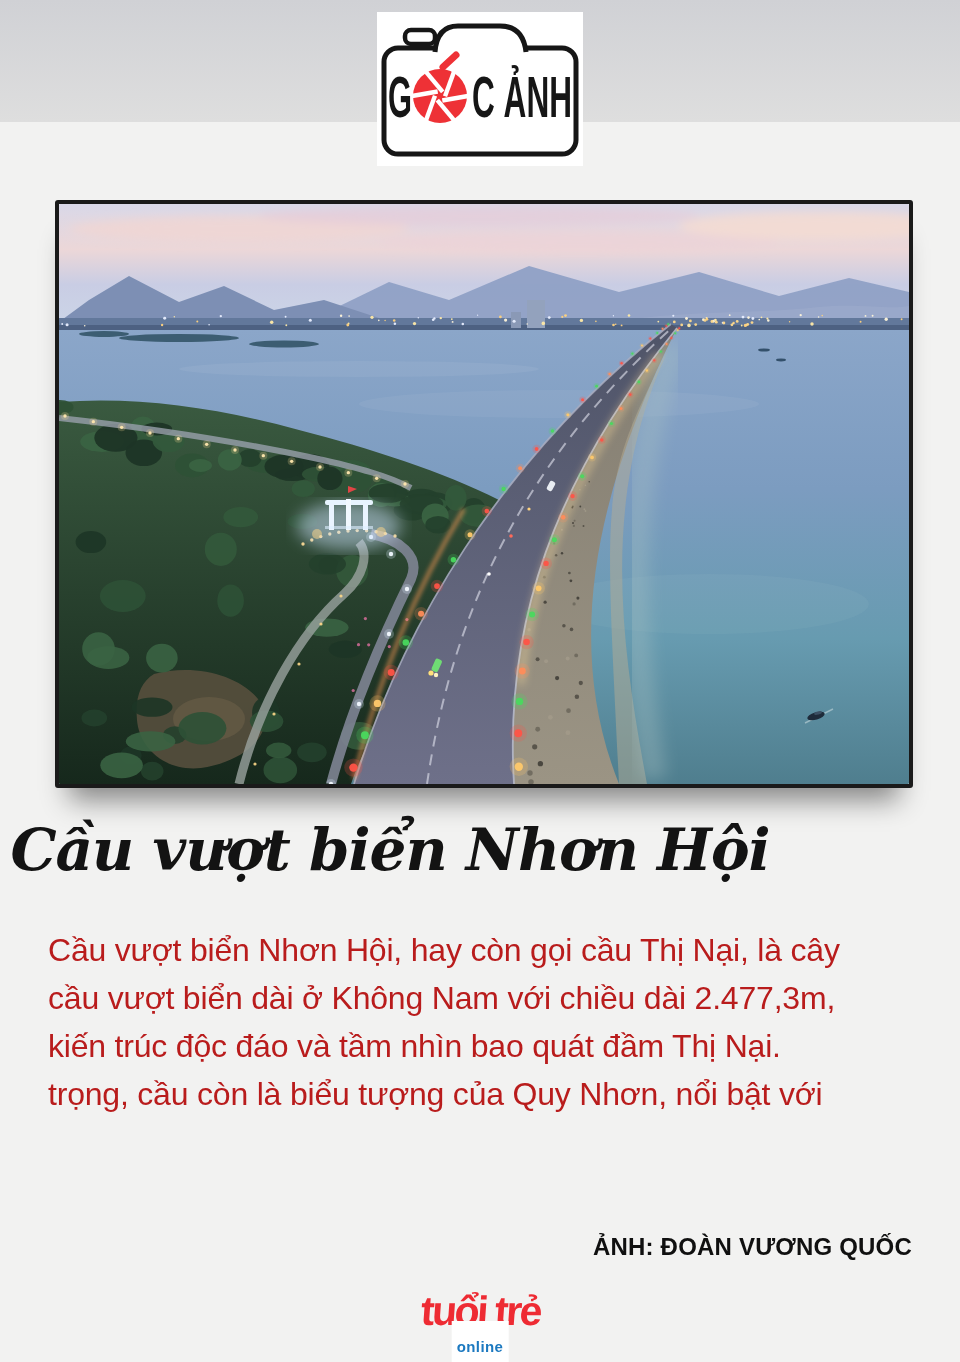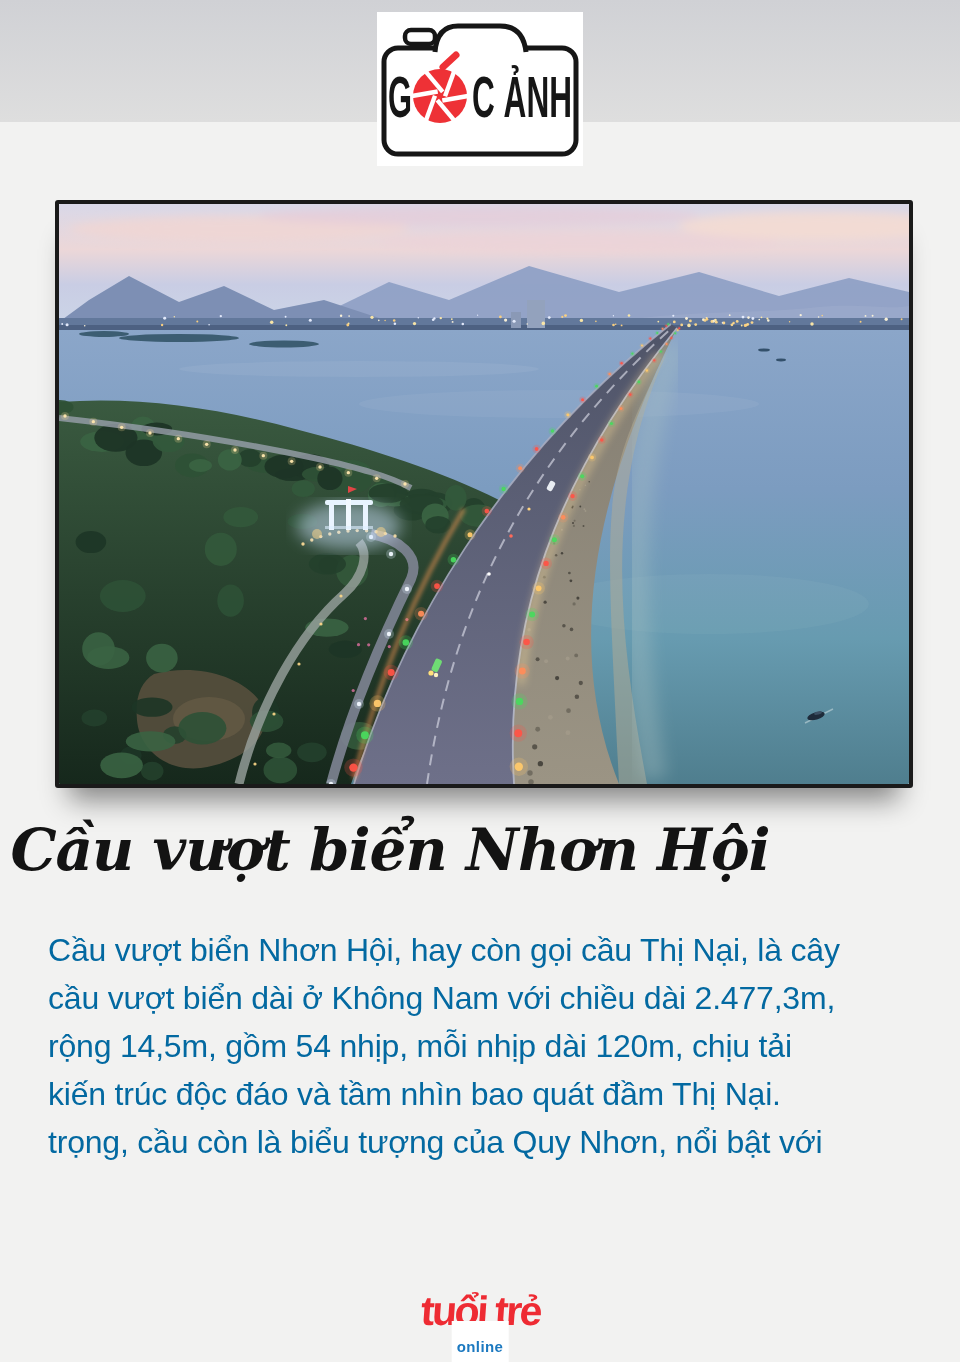--- a/index.html
+++ b/index.html
@@ -11,21 +11,21 @@
             width:206px;height:154px;background:#ffffff;display:flex;
             align-items:center;justify-content:center;}
   .logo-box svg{display:block;}
   .photo-frame{position:absolute;top:200px;left:55px;width:850px;height:580px;
                border:4px solid #1a1a1a;border-radius:3px;background:#fff;
                box-shadow:0 26px 26px -14px rgba(0,0,0,.45);}
   .photo-frame svg{display:block;width:850px;height:580px;border-radius:1px;}
   .title{position:absolute;top:816px;left:0;width:780px;margin:0;text-align:center;
          font-family:"DejaVu Serif",serif;font-style:italic;font-weight:bold;
          font-size:58px;color:#131313;letter-spacing:-1px;}
-  .body-text{position:absolute;top:926px;left:48px;width:868px;color:#0369a1;
+  .body-text{position:absolute;top:926px;left:48px;width:868px;color:#b91c1c;
              font-size:32px;line-height:48px;font-weight:500;letter-spacing:-0.2px;}
   .body-line{white-space:nowrap;}
   .credit{position:absolute;top:1233px;right:48px;font-size:24px;font-weight:bold;
           color:#101010;letter-spacing:0.2px;}
   .footer-logo{position:absolute;top:1290px;left:50%;transform:translateX(-50%);
                width:170px;height:58px;text-align:center;}
   .tt-main{display:inline-block;font-weight:bold;font-size:41px;color:#ee2b33;
            letter-spacing:-2.5px;transform:skewX(-4deg);line-height:42px;}
   .tt-online{position:absolute;left:50%;top:31px;transform:translateX(-50%);
              background:#ffffff;color:#1c79c0;font-weight:bold;font-size:15px;
@@ -546,22 +546,22 @@
         <ellipse cx="757" cy="512" rx="9" ry="3.6" fill="#1e2b3a" transform="rotate(-16 757 512)"></ellipse>
         <ellipse cx="759" cy="509" rx="4" ry="1.6" fill="#3c4f63" transform="rotate(-16 759 509)"></ellipse>
       </g>
     </svg>
   </div>
 
   <h1 class="title">Cầu vượt biển Nhơn Hội</h1>
   <div class="body-text">
       <div class="body-line">Cầu vượt biển Nhơn Hội, hay còn gọi cầu Thị Nại, là cây</div>
       <div class="body-line">cầu vượt biển dài ở Không Nam với chiều dài 2.477,3m,</div>
-      <div class="body-line">rộng 14,5m, gồm 54 nhịp, mỗi nhịp dài 120m, chịu tải</div>
       <div class="body-line">kiến trúc độc đáo và tầm nhìn bao quát đầm Thị Nại.</div>
       <div class="body-line">trọng, cầu còn là biểu tượng của Quy Nhơn, nổi bật với</div>
     </div>
+  <div class="credit">ẢNH: ĐOÀN VƯƠNG QUỐC</div>
 
   <div class="footer-logo">
     <span class="tt-main">tuổi trẻ</span>
     <span class="tt-online">online</span>
   </div>
 </div>
 
 </body></html>

